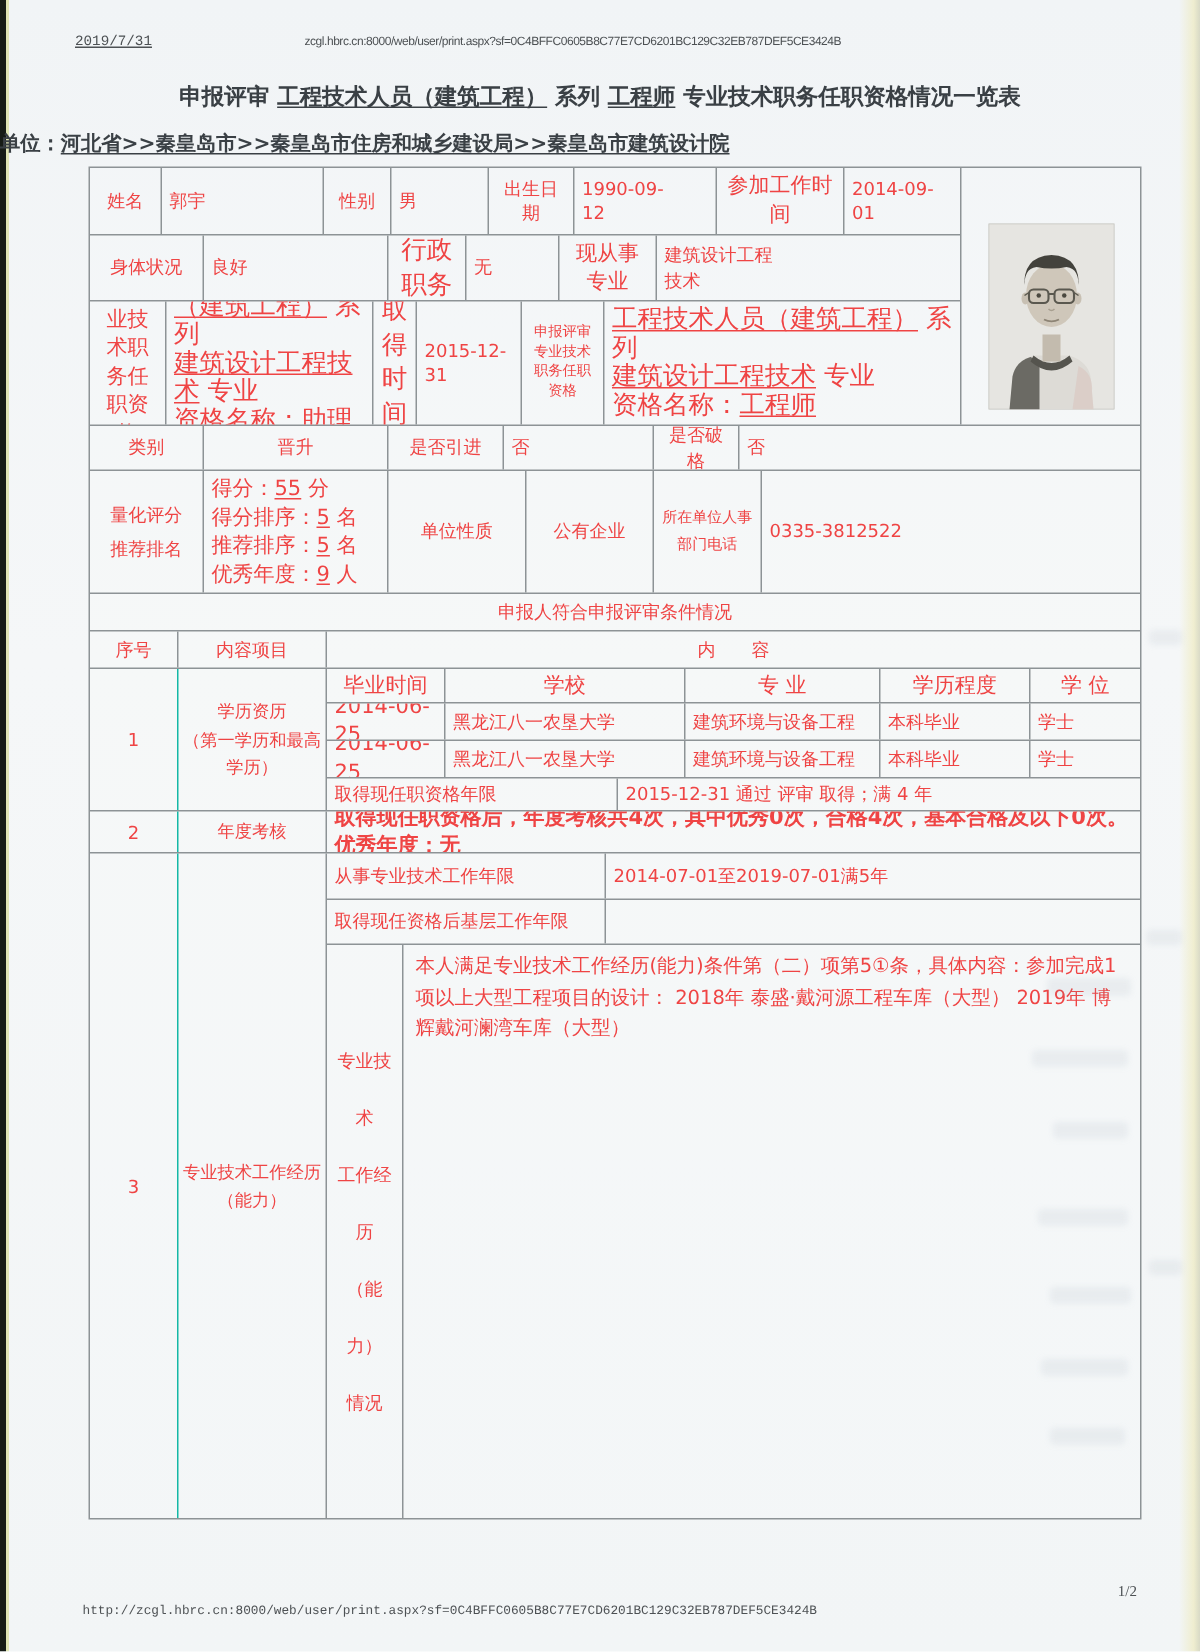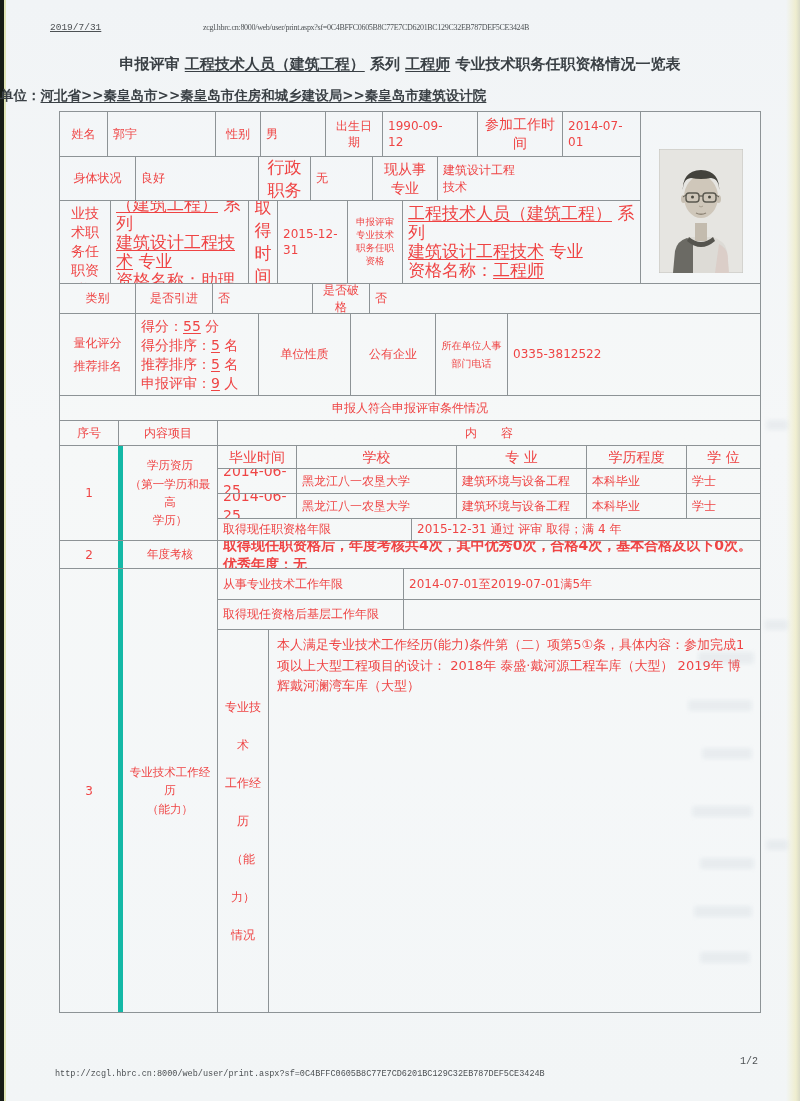--- a/index.html
+++ b/index.html
@@ -8,23 +8,23 @@
     background:linear-gradient(180deg,#f1f4f6 0%,#f5f7f8 40%,#f2f5f6 100%);
     font-family:"DejaVu Sans","Liberation Sans",sans-serif;color:#40464a;
   }
   
   .scan-strip{position:absolute;left:0;top:0;bottom:0;width:4px;background:#171c16;}
   .scan-strip2{position:absolute;left:4px;top:0;bottom:0;width:2px;background:#d9df9f;opacity:.75;}
   .scan-right{position:absolute;right:0;top:0;bottom:0;width:14px;
     background:linear-gradient(90deg,rgba(235,228,160,0) 0%,rgba(235,228,160,.45) 70%,rgba(190,190,150,.5) 100%);}
   
   .hdr-date{position:absolute;left:50px;top:22px;font-family:"Liberation Mono","DejaVu Sans Mono",monospace;font-size:9.5px;color:#4d5154;text-decoration:underline;}
-  .hdr-url{position:absolute;left:203px;top:23px;font-family:Liberation Serif, serif;font-size:8px;letter-spacing:-0.3px;color:#4d5154;}
+  .hdr-url{position:absolute;left:203px;top:23px;font-family:Liberation Sans, sans-serif;font-size:8px;letter-spacing:-0.3px;color:#4d5154;}
   .ftr-url{position:absolute;left:55px;top:1069px;font-family:"Liberation Mono","DejaVu Sans Mono",monospace;font-size:8.5px;color:#4d5154;}
-  .ftr-page{position:absolute;right:42px;top:1056px;font-family:Liberation Mono, monospace;font-size:10px;color:#4d5154;}
+  .ftr-page{position:absolute;right:42px;top:1056px;font-family:Liberation Serif, serif;font-size:10px;color:#4d5154;}
   
   .title{position:absolute;left:0;top:55px;width:100%;text-align:center;font-size:15px;font-weight:bold;color:#3a4045;}
   .unit{position:absolute;left:0;top:87px;width:100%;text-align:left;font-size:13.5px;font-weight:bold;color:#3a4045;}
   u{text-decoration:underline;text-underline-offset:2px;}
   
   .sheet{position:absolute;left:59px;top:111px;width:700px;border:1px solid #8d9396;font-size:12px;color:#ef4444;background:rgba(255,255,255,.12);}
   .tr{display:flex;box-sizing:border-box;width:700px;}
   .bt{border-top:1px solid #8d9396;}
   .td{box-sizing:border-box;border-left:1px solid #8d9396;display:flex;align-items:center;padding:2px 5px;overflow:hidden;line-height:1.35;}
   .td:first-child{border-left:none;}
@@ -39,21 +39,21 @@
   .h28{height:28px}.h22{height:22px}.h23{height:23px}.h95{height:95px}.h444{height:444px}
   .w47{width:47px}.w108{width:108px}.w45{width:45px}.w65{width:65px}.w57{width:57px}.w95{width:95px}.w85{width:85px}.w78{width:78px}
   .w75{width:75px}.w123{width:123px}.w52{width:52px}.w62{width:62px}.w203{width:203px}
   .w50{width:50px}.w138{width:138px}.w29{width:29px}.w70{width:70px}.w55{width:55px}.w238{width:238px}
   .w77{width:77px}.w100{width:100px}.w268{width:268px}.w92{width:92px}.w72{width:72px}.w253{width:253px}
   .w58{width:58px}.w99{width:99px}.w160{width:160px}.w130{width:130px}.w193{width:193px}.w185{width:185px}
   .wflex{flex:1}.wfull{width:700px}
   .f95{font-size:9.5px}.f10{font-size:10px}.f105{font-size:14px}.f11{font-size:17px}.f115{font-size:14px}
   .sec{display:flex;box-sizing:border-box;width:700px;}
   .sec-no{width:58px;box-sizing:border-box;display:flex;align-items:center;justify-content:center;}
-  .sec-item{width:99px;box-sizing:border-box;border-left:5px solid #14b8a6;display:flex;align-items:center;
+  .sec-item{width:99px;box-sizing:border-box;border-left:1px solid #14b8a6;display:flex;align-items:center;
     justify-content:center;text-align:center;font-size:11.5px;padding:2px;white-space:pre-line;line-height:1.6;}
   .sec-body{flex:1;box-sizing:border-box;border-left:1px solid #8d9396;display:flex;flex-direction:column;}
   .sec-row{display:flex;box-sizing:border-box;}
   .vlabel{line-height:38px;font-size:12px;}
   .bigtext{align-items:flex-start;padding:5px 8px;font-size:13px;line-height:20.5px;display:block;}
   .ghost{position:absolute;background:rgba(140,152,176,.11);filter:blur(2px);border-radius:3px;}
   svg{display:block;}
 </style>
 </head>
 <body>
@@ -78,21 +78,21 @@
         <div class="td c w47">姓名</div>
         <div class="td w108">郭宇</div>
         <div class="td c w45">性别</div>
         <div class="td w65">男</div>
         <div class="td c w57">出生日期</div>
         <div class="td w95">
             <div style="width:60px">1990-09-12</div>
           </div>
         <div class="td c w85 f115">参加工作时间</div>
         <div class="td w78">
-            <div style="width:58px">2014-07-01</div>
+            <div style="width:58px">2014-09-01</div>
           </div>
       </div>
       <div class="tr h44 bt">
         <div class="td c w75">身体状况</div>
         <div class="td w123">良好</div>
         <div class="td c w52 f11">行政职务</div>
         <div class="td w62">无</div>
         <div class="td c w65 f115">现从事专业</div>
         <div class="td w203">
             <div style="width:74px">建筑设计工程技术</div>
@@ -139,35 +139,36 @@
           <circle cx="33.5" cy="48" r="1.5" fill="#4a483f"></circle>
           <circle cx="50.5" cy="48" r="1.5" fill="#4a483f"></circle>
           <path d="M40 57 Q42 59 44 57" stroke="#a89f90" stroke-width="1" fill="none"></path>
           <path d="M37 64 Q42 66.5 47 64" stroke="#8d8475" stroke-width="1.3" fill="none"></path>
         </svg>
       </div>
     </div>
 
     <div class="tr h30 bt">
       <div class="td c w75">类别</div>
+      <div class="td c w123">晋升</div>
       <div class="td c w77">是否引进</div>
       <div class="td w100">否</div>
       <div class="td c w57">是否破格</div>
       <div class="td w268">否</div>
     </div>
 
     <div class="tr h82 bt">
       <div class="td c w75 pl" style="line-height:1.9;">量化评分
 推荐排名</div>
       <div class="td w123 f115">
         <div class="lines">
           <div><span>得分：</span><u>55</u><span> 分</span></div>
           <div><span>得分排序：</span><u>5</u><span> 名</span></div>
           <div><span>推荐排序：</span><u>5</u><span> 名</span></div>
-          <div><span>申报评审：</span><u>9</u><span> 人</span></div>
+          <div><span>优秀年度：</span><u>9</u><span> 人</span></div>
         </div>
       </div>
       <div class="td c w92">单位性质</div>
       <div class="td c w85">公有企业</div>
       <div class="td c w72 f10" style="line-height:1.8;">所在单位人事部门电话</div>
       <div class="td w253">0335-3812522</div>
     </div>
 
     <div class="tr h25 bt">
       <div class="td c wfull">申报人符合申报评审条件情况</div>

